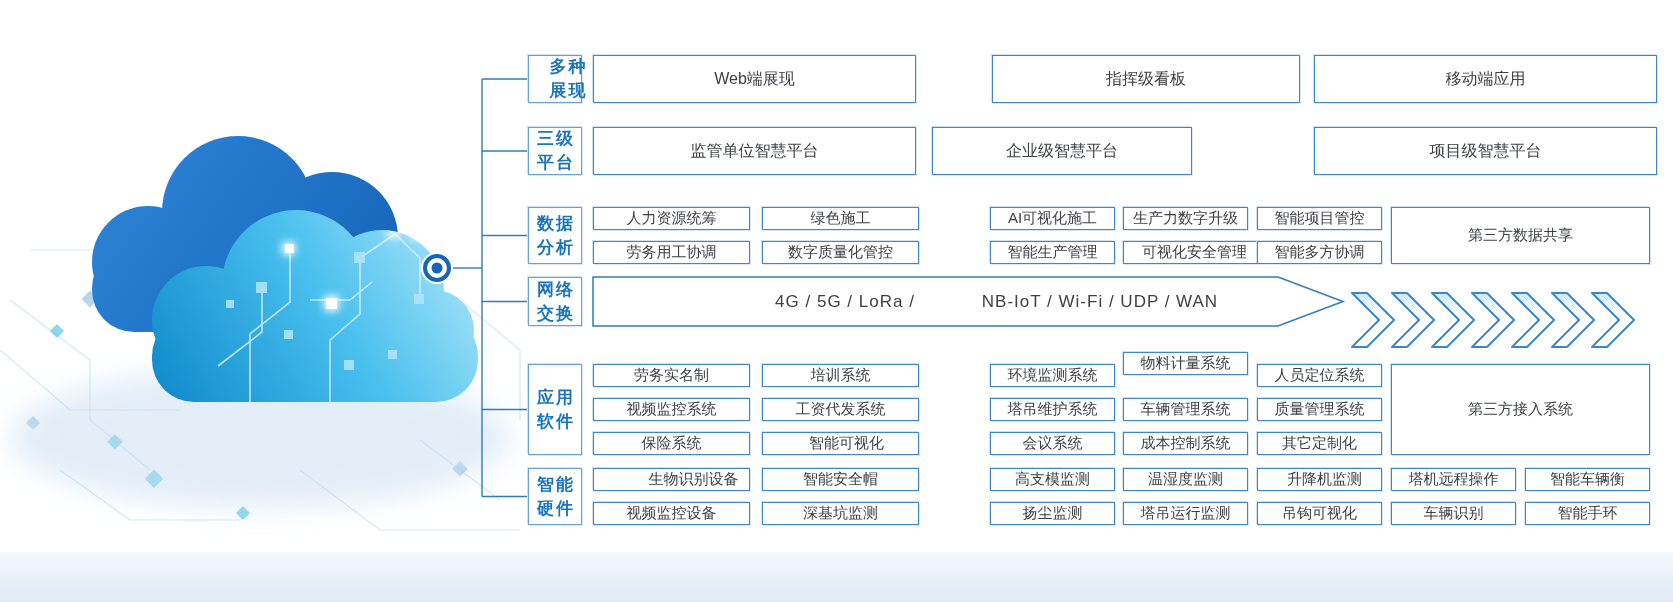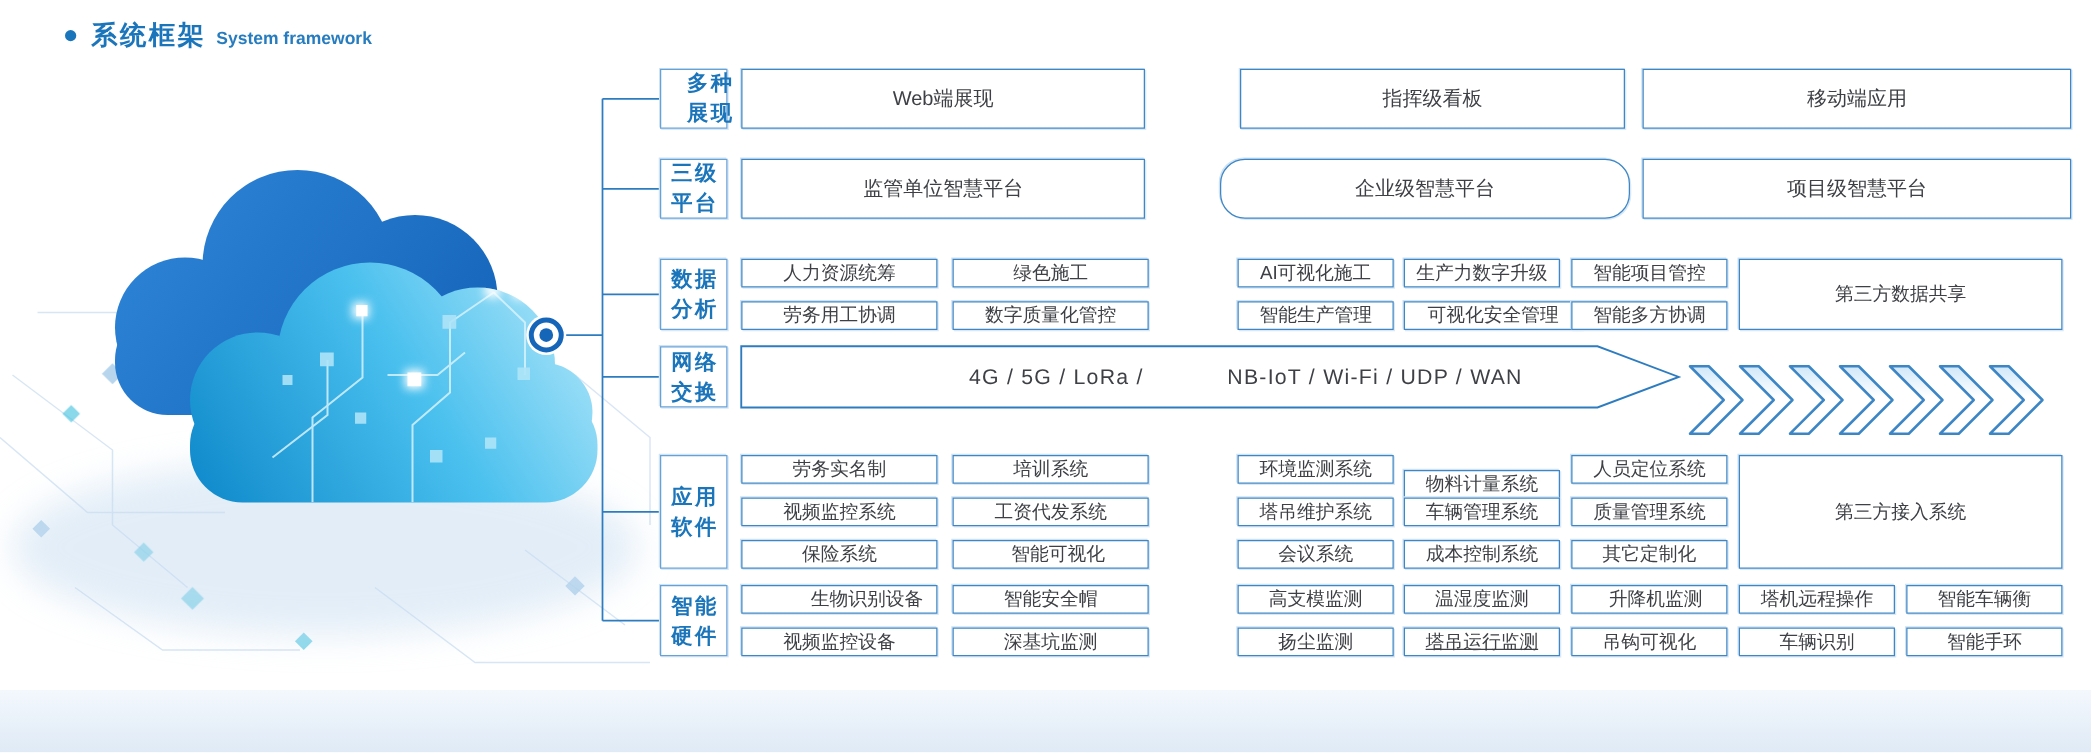--- a/index.html
+++ b/index.html
@@ -159,40 +159,35 @@
         <path d="M1352,293 h15 l27,27 l-27,27 h-15 l27,-27 Z" fill="url(#gChev)" stroke="#3c86c6" stroke-width="2" stroke-linejoin="round"></path>
         <path d="M1392,293 h15 l27,27 l-27,27 h-15 l27,-27 Z" fill="url(#gChev)" stroke="#3c86c6" stroke-width="2" stroke-linejoin="round"></path>
         <path d="M1432,293 h15 l27,27 l-27,27 h-15 l27,-27 Z" fill="url(#gChev)" stroke="#3c86c6" stroke-width="2" stroke-linejoin="round"></path>
         <path d="M1472,293 h15 l27,27 l-27,27 h-15 l27,-27 Z" fill="url(#gChev)" stroke="#3c86c6" stroke-width="2" stroke-linejoin="round"></path>
         <path d="M1512,293 h15 l27,27 l-27,27 h-15 l27,-27 Z" fill="url(#gChev)" stroke="#3c86c6" stroke-width="2" stroke-linejoin="round"></path>
         <path d="M1552,293 h15 l27,27 l-27,27 h-15 l27,-27 Z" fill="url(#gChev)" stroke="#3c86c6" stroke-width="2" stroke-linejoin="round"></path>
         <path d="M1592,293 h15 l27,27 l-27,27 h-15 l27,-27 Z" fill="url(#gChev)" stroke="#3c86c6" stroke-width="2" stroke-linejoin="round"></path>
       </g>
   </svg>
 
-  <div class="title">
-    <span class="dot"></span>
-    <span class="zh">系统框架</span>
-    <span class="en">System framework</span>
-  </div>
 
   <div id="boxes">
       <div class="box label-box" style="left: 528px; top: 55px; width: 54px; height: 48px; padding-left: 25px;">
         <span>多种</span>
         <span>展现</span>
       </div>
       <div class="box banner" style="left: 593px; top: 55px; width: 323px; height: 48px;">Web端展现</div>
       <div class="box banner" style="left: 992px; top: 55px; width: 308px; height: 48px;">指挥级看板</div>
       <div class="box banner" style="left: 1314px; top: 55px; width: 343px; height: 48px;">移动端应用</div>
       <div class="box label-box" style="left: 528px; top: 127px; width: 54px; height: 48px;">
         <span>三级</span>
         <span>平台</span>
       </div>
       <div class="box banner" style="left: 593px; top: 127px; width: 323px; height: 48px;">监管单位智慧平台</div>
-      <div class="box banner" style="left: 976px; top: 127px; width: 328px; height: 48px; border-radius: 20px;">企业级智慧平台</div>
+      <div class="box banner" style="left: 932px; top: 127px; width: 260px; height: 48px;">企业级智慧平台</div>
       <div class="box banner" style="left: 1314px; top: 127px; width: 343px; height: 48px;">项目级智慧平台</div>
       <div class="box label-box" style="left: 528px; top: 207px; width: 54px; height: 57px;">
         <span>数据</span>
         <span>分析</span>
       </div>
       <div class="box module" style="left: 593px; top: 207px; width: 157px; height: 23px;">人力资源统筹</div>
       <div class="box module" style="left: 762px; top: 207px; width: 157px; height: 23px;">绿色施工</div>
       <div class="box module" style="left: 593px; top: 241px; width: 157px; height: 23px;">劳务用工协调</div>
       <div class="box module" style="left: 762px; top: 241px; width: 157px; height: 23px;">数字质量化管控</div>
       <div class="box module" style="left: 990px; top: 207px; width: 125px; height: 23px;">AI可视化施工</div>
@@ -210,21 +205,21 @@
         <span>应用</span>
         <span>软件</span>
       </div>
       <div class="box module" style="left: 593px; top: 364px; width: 157px; height: 23px;">劳务实名制</div>
       <div class="box module" style="left: 762px; top: 364px; width: 157px; height: 23px;">培训系统</div>
       <div class="box module" style="left: 593px; top: 398px; width: 157px; height: 23px;">视频监控系统</div>
       <div class="box module" style="left: 762px; top: 398px; width: 157px; height: 23px;">工资代发系统</div>
       <div class="box module" style="left: 593px; top: 432px; width: 157px; height: 23px;">保险系统</div>
       <div class="box module" style="left: 762px; top: 432px; width: 157px; height: 23px; padding-left: 12px;">智能可视化</div>
       <div class="box module" style="left: 990px; top: 364px; width: 125px; height: 23px;">环境监测系统</div>
-      <div class="box module" style="left: 1123px; top: 376px; width: 125px; height: 23px;">物料计量系统</div>
+      <div class="box module" style="left: 1123px; top: 352px; width: 125px; height: 23px;">物料计量系统</div>
       <div class="box module" style="left: 1257px; top: 364px; width: 125px; height: 23px;">人员定位系统</div>
       <div class="box module" style="left: 990px; top: 398px; width: 125px; height: 23px;">塔吊维护系统</div>
       <div class="box module" style="left: 1123px; top: 398px; width: 125px; height: 23px;">车辆管理系统</div>
       <div class="box module" style="left: 1257px; top: 398px; width: 125px; height: 23px;">质量管理系统</div>
       <div class="box module" style="left: 990px; top: 432px; width: 125px; height: 23px;">会议系统</div>
       <div class="box module" style="left: 1123px; top: 432px; width: 125px; height: 23px;">成本控制系统</div>
       <div class="box module" style="left: 1257px; top: 432px; width: 125px; height: 23px;">其它定制化</div>
       <div class="box wide" style="left: 1391px; top: 364px; width: 259px; height: 91px;">第三方接入系统</div>
       <div class="box label-box" style="left: 528px; top: 468px; width: 54px; height: 57px;">
         <span>智能</span>
@@ -233,20 +228,20 @@
       <div class="box module" style="left: 593px; top: 468px; width: 157px; height: 23px; padding-left: 44px;">生物识别设备</div>
       <div class="box module" style="left: 762px; top: 468px; width: 157px; height: 23px;">智能安全帽</div>
       <div class="box module" style="left: 990px; top: 468px; width: 125px; height: 23px;">高支模监测</div>
       <div class="box module" style="left: 1123px; top: 468px; width: 125px; height: 23px; text-align: center;">温湿度监测</div>
       <div class="box module" style="left: 1257px; top: 468px; width: 125px; height: 23px; padding-left: 10px;">升降机监测</div>
       <div class="box module" style="left: 1391px; top: 468px; width: 125px; height: 23px;">塔机远程操作</div>
       <div class="box module" style="left: 1525px; top: 468px; width: 125px; height: 23px;">智能车辆衡</div>
       <div class="box module" style="left: 593px; top: 502px; width: 157px; height: 23px;">视频监控设备</div>
       <div class="box module" style="left: 762px; top: 502px; width: 157px; height: 23px;">深基坑监测</div>
       <div class="box module" style="left: 990px; top: 502px; width: 125px; height: 23px;">扬尘监测</div>
-      <div class="box module" style="left: 1123px; top: 502px; width: 125px; height: 23px; text-decoration: underline;">塔吊运行监测</div>
+      <div class="box module" style="left: 1123px; top: 502px; width: 125px; height: 23px;">塔吊运行监测</div>
       <div class="box module" style="left: 1257px; top: 502px; width: 125px; height: 23px;">吊钩可视化</div>
       <div class="box module" style="left: 1391px; top: 502px; width: 125px; height: 23px;">车辆识别</div>
       <div class="box module" style="left: 1525px; top: 502px; width: 125px; height: 23px;">智能手环</div>
     </div>
 <span class="net-text" style="left: 845px; top: 302px;">4G / 5G / LoRa /</span>
     <span class="net-text" style="left: 1100px; top: 302px;">NB-IoT / Wi-Fi / UDP / WAN</span>
   </div>
 
 </body></html>

